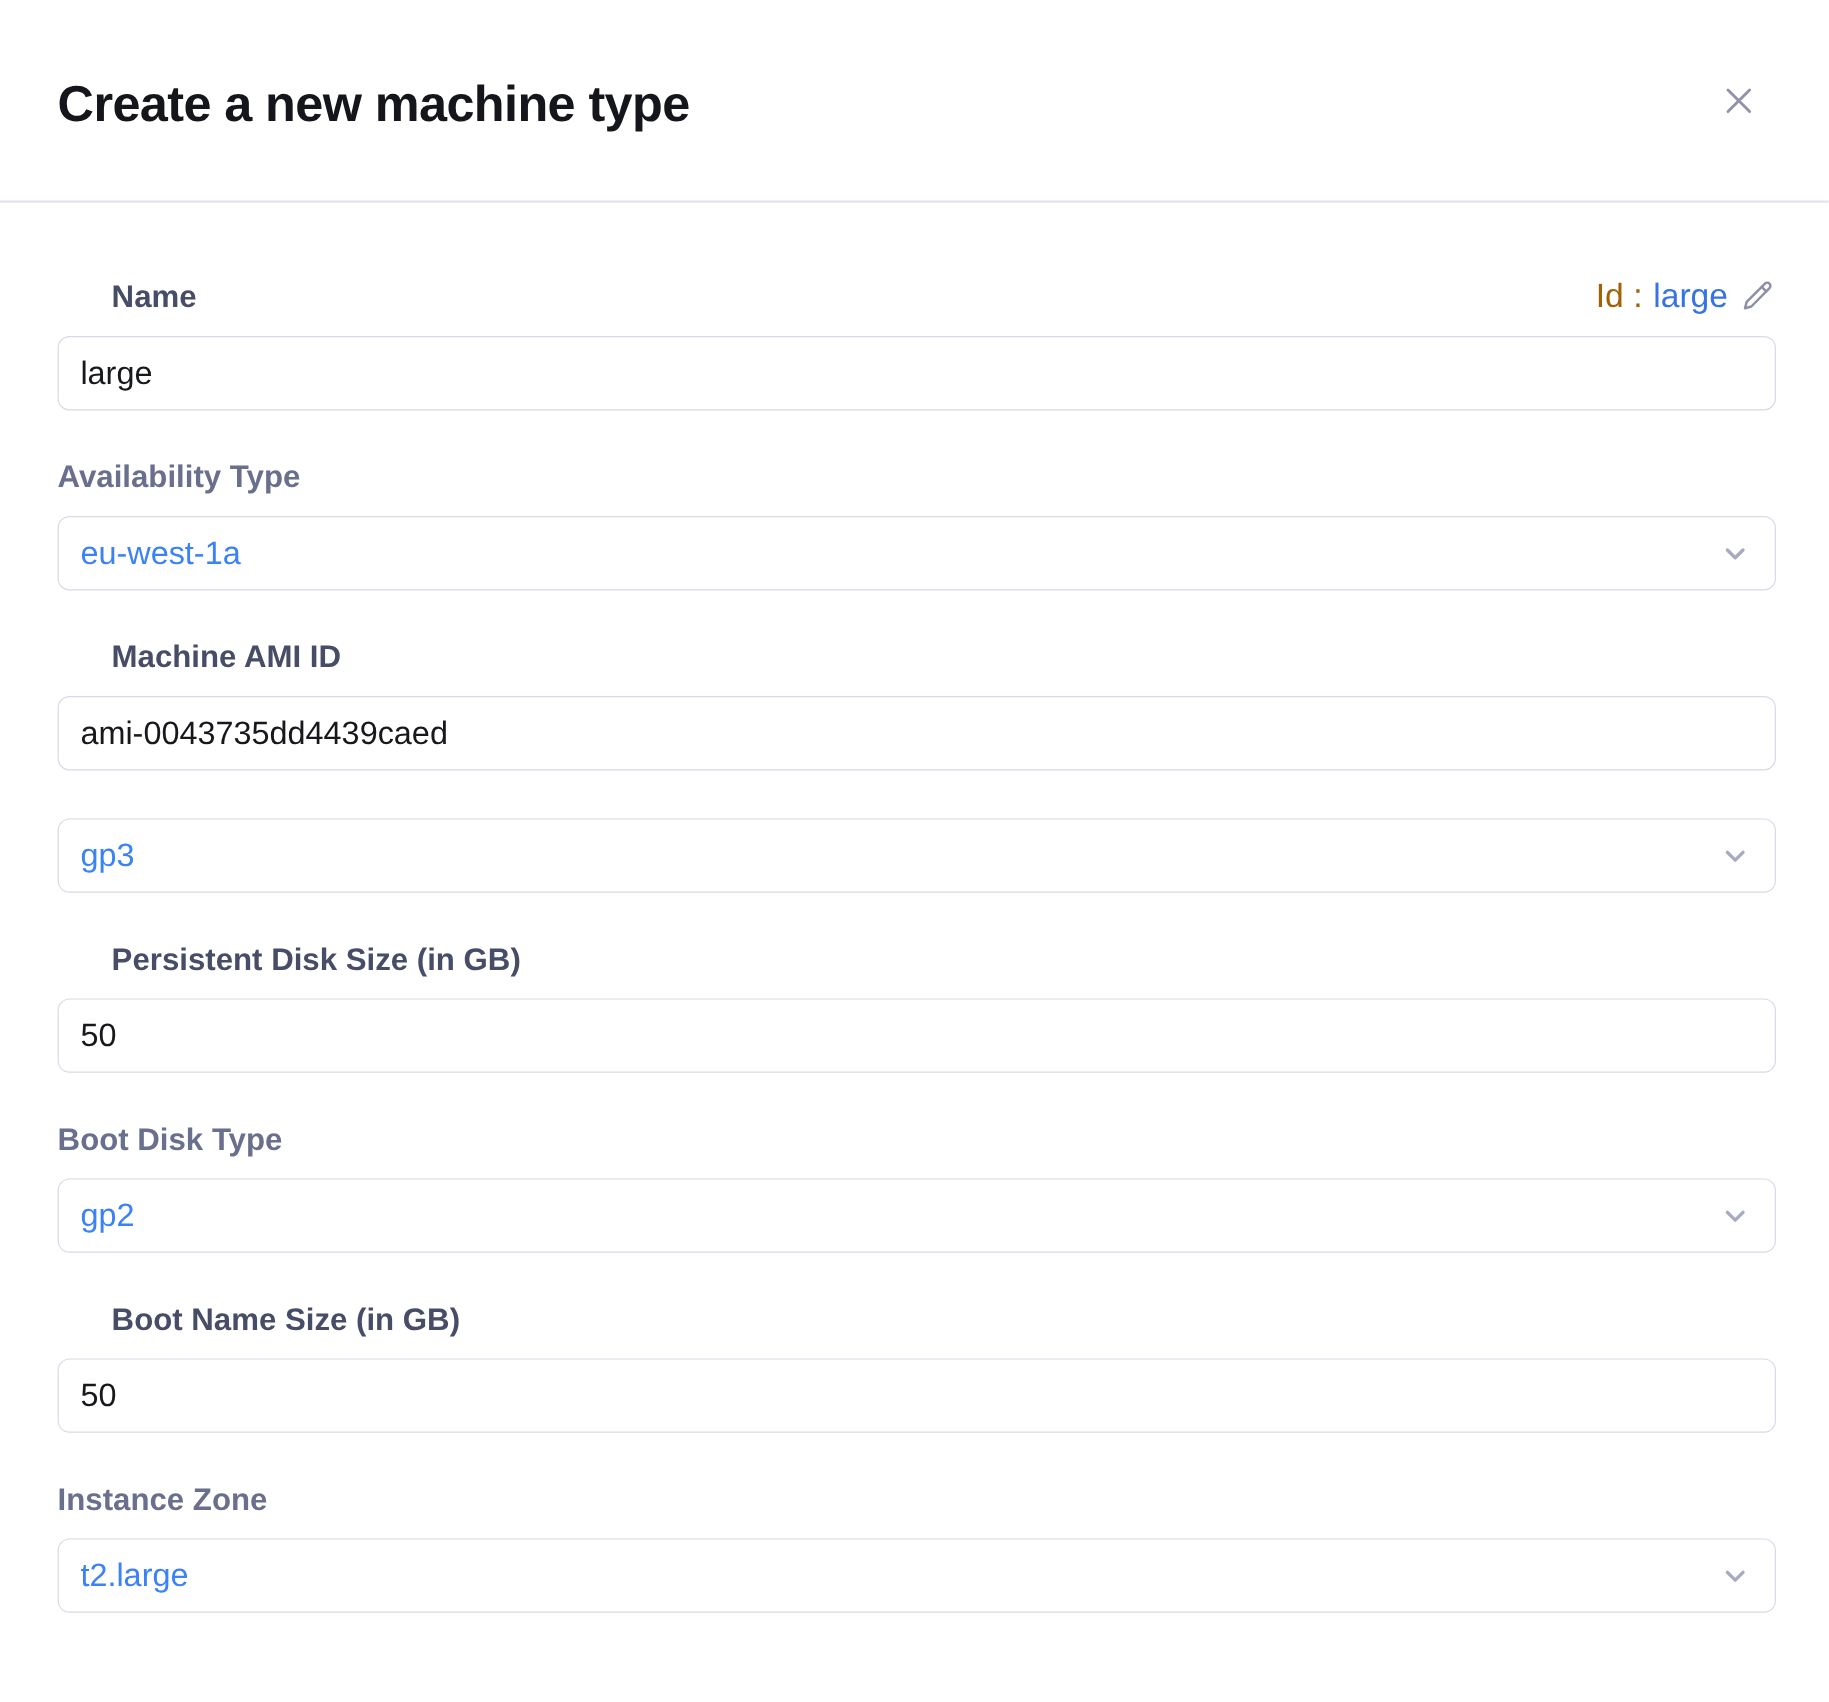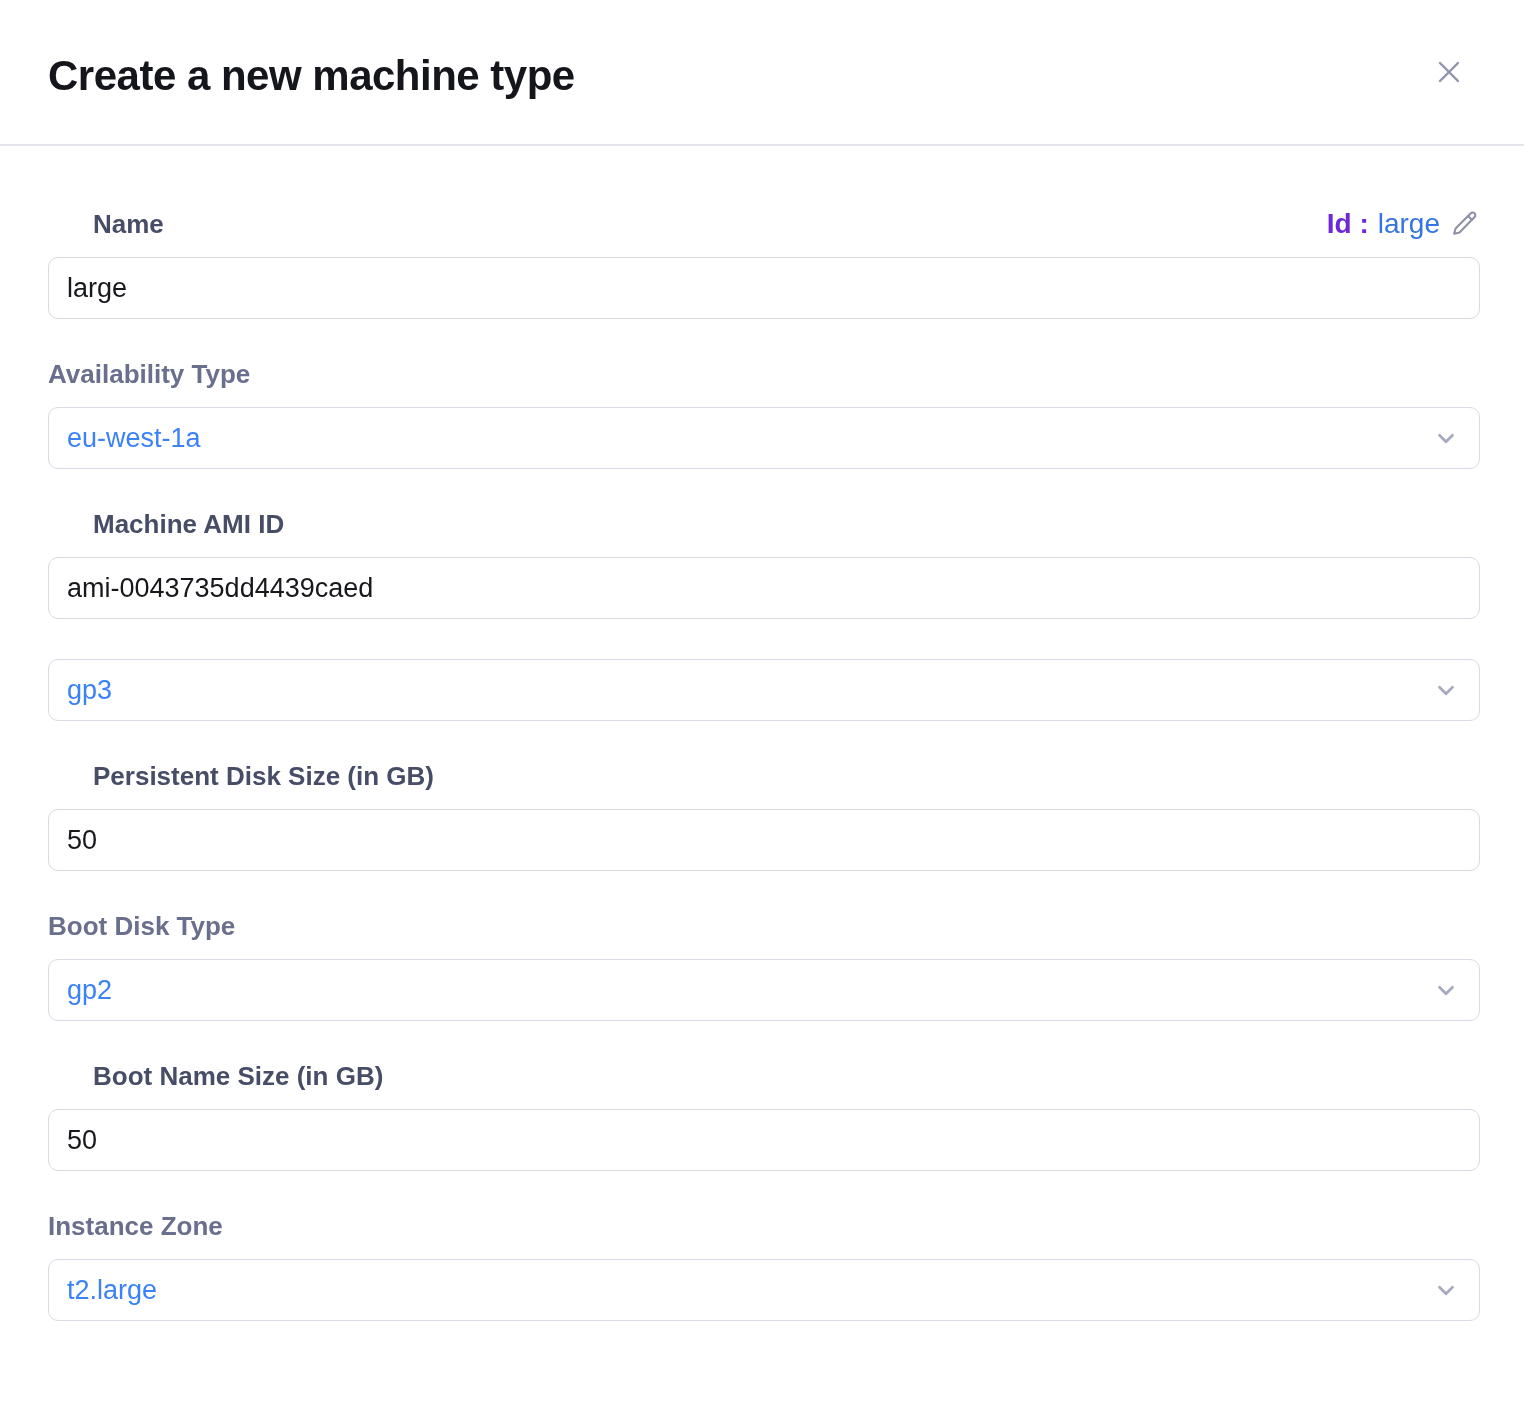--- a/index.html
+++ b/index.html
@@ -18,21 +18,21 @@
     width: 100%;
     height: 100%;
     background: #ffffff;
     display: flex;
     flex-direction: column;
   }
   .modal-header {
     display: flex;
     align-items: center;
     justify-content: space-between;
-    height: 146px;
+    height: 169px;
     padding: 0 52px 0 48px;
     border-bottom: 2px solid #e4e5ee;
     box-sizing: border-box;
     flex: 0 0 auto;
   }
   .modal-title {
     margin: 0;
     padding-top: 8px;
     font-size: 42px;
     line-height: 1.1;
@@ -71,21 +71,21 @@
   }
   .field-label.dark  { color: #474d66; margin-left: 45px; }
   .field-label.muted { color: #696f8c; }
   .id-display {
     display: flex;
     align-items: center;
     gap: 9px;
     font-size: 28px;
     line-height: 30px;
   }
-  .id-prefix { color: #6d28d9; font-weight: 700; }
+  .id-prefix { color: #a16207; font-weight: 400; }
   .id-value  { color: #3574e2; font-weight: 400; }
   .edit-icon { display: flex; align-items: center; }
   .field {
     box-sizing: border-box;
     width: 100%;
     height: 62px;
     border: 1.5px solid #d8dae5;
     border-radius: 10px;
     background: #ffffff;
     font-size: 27px;

